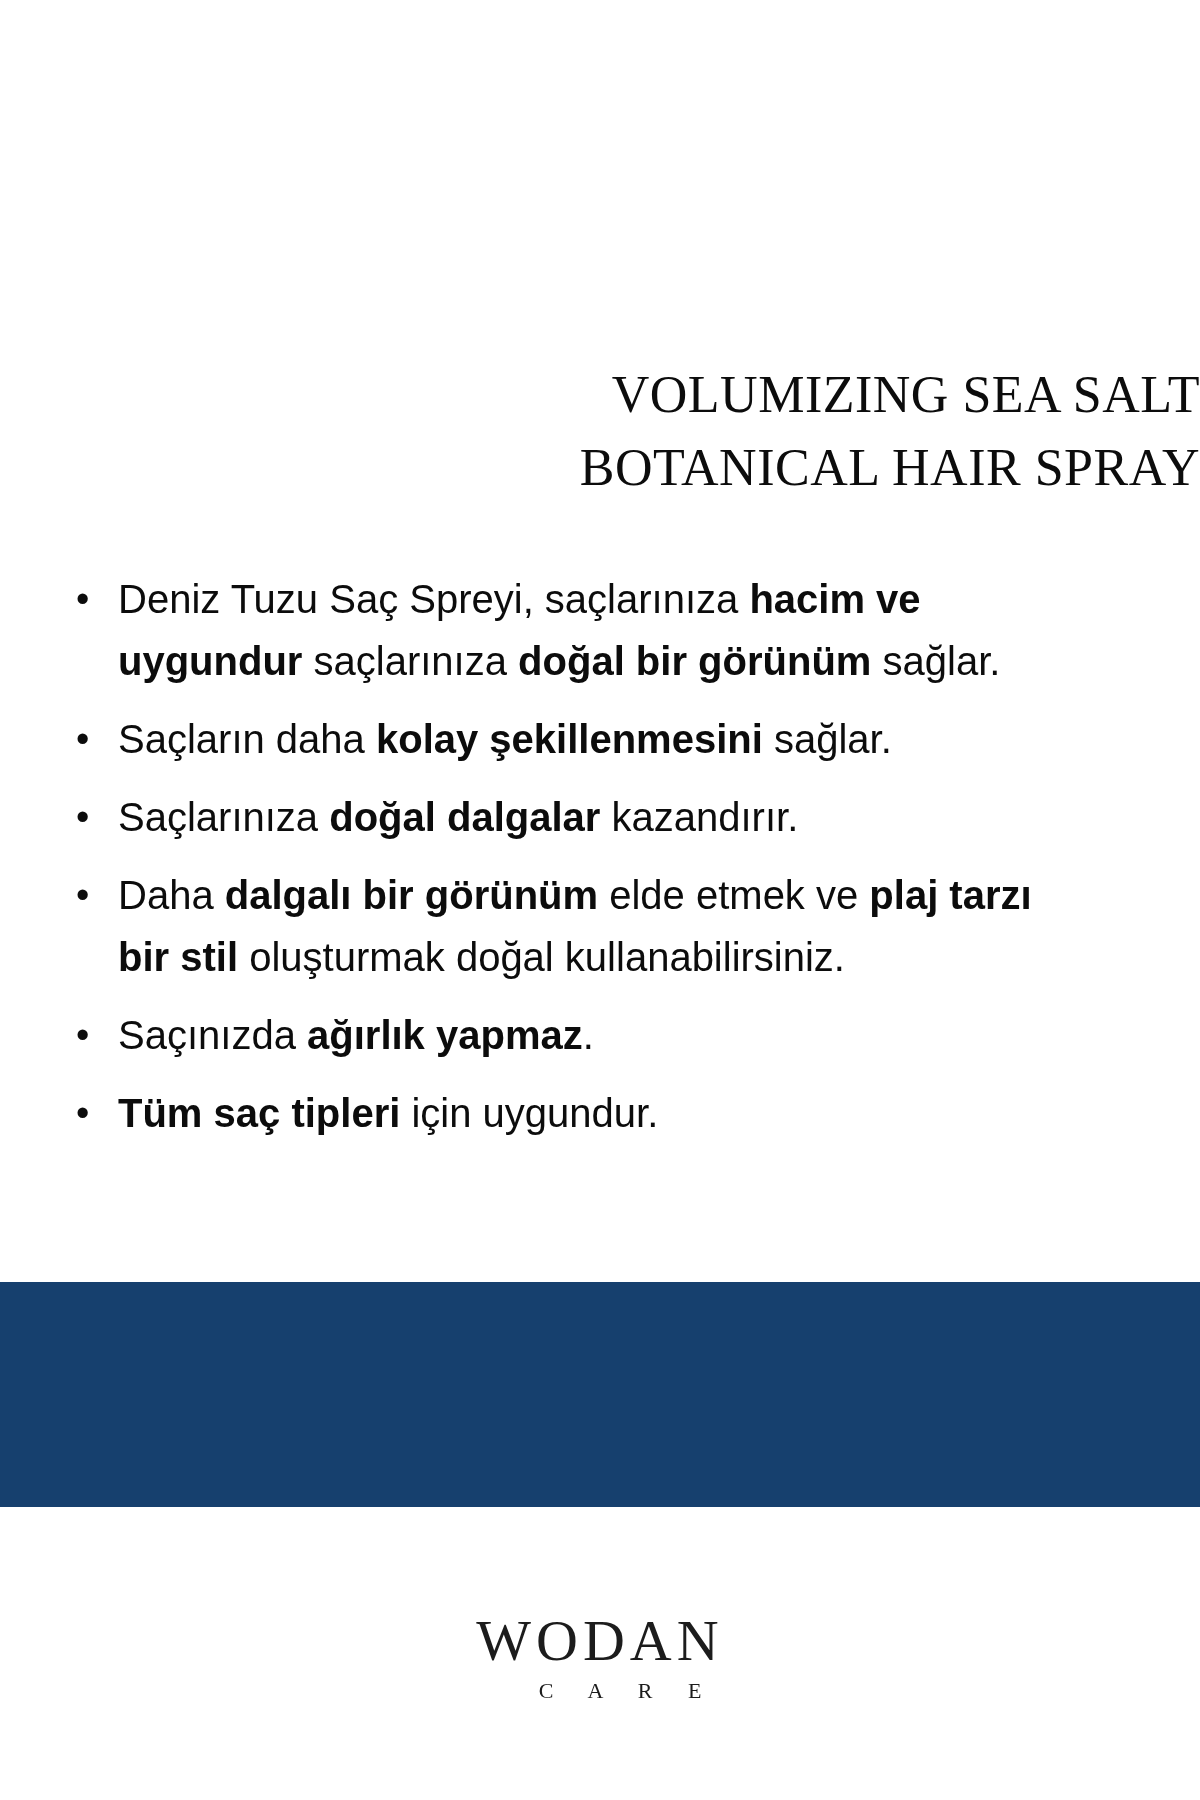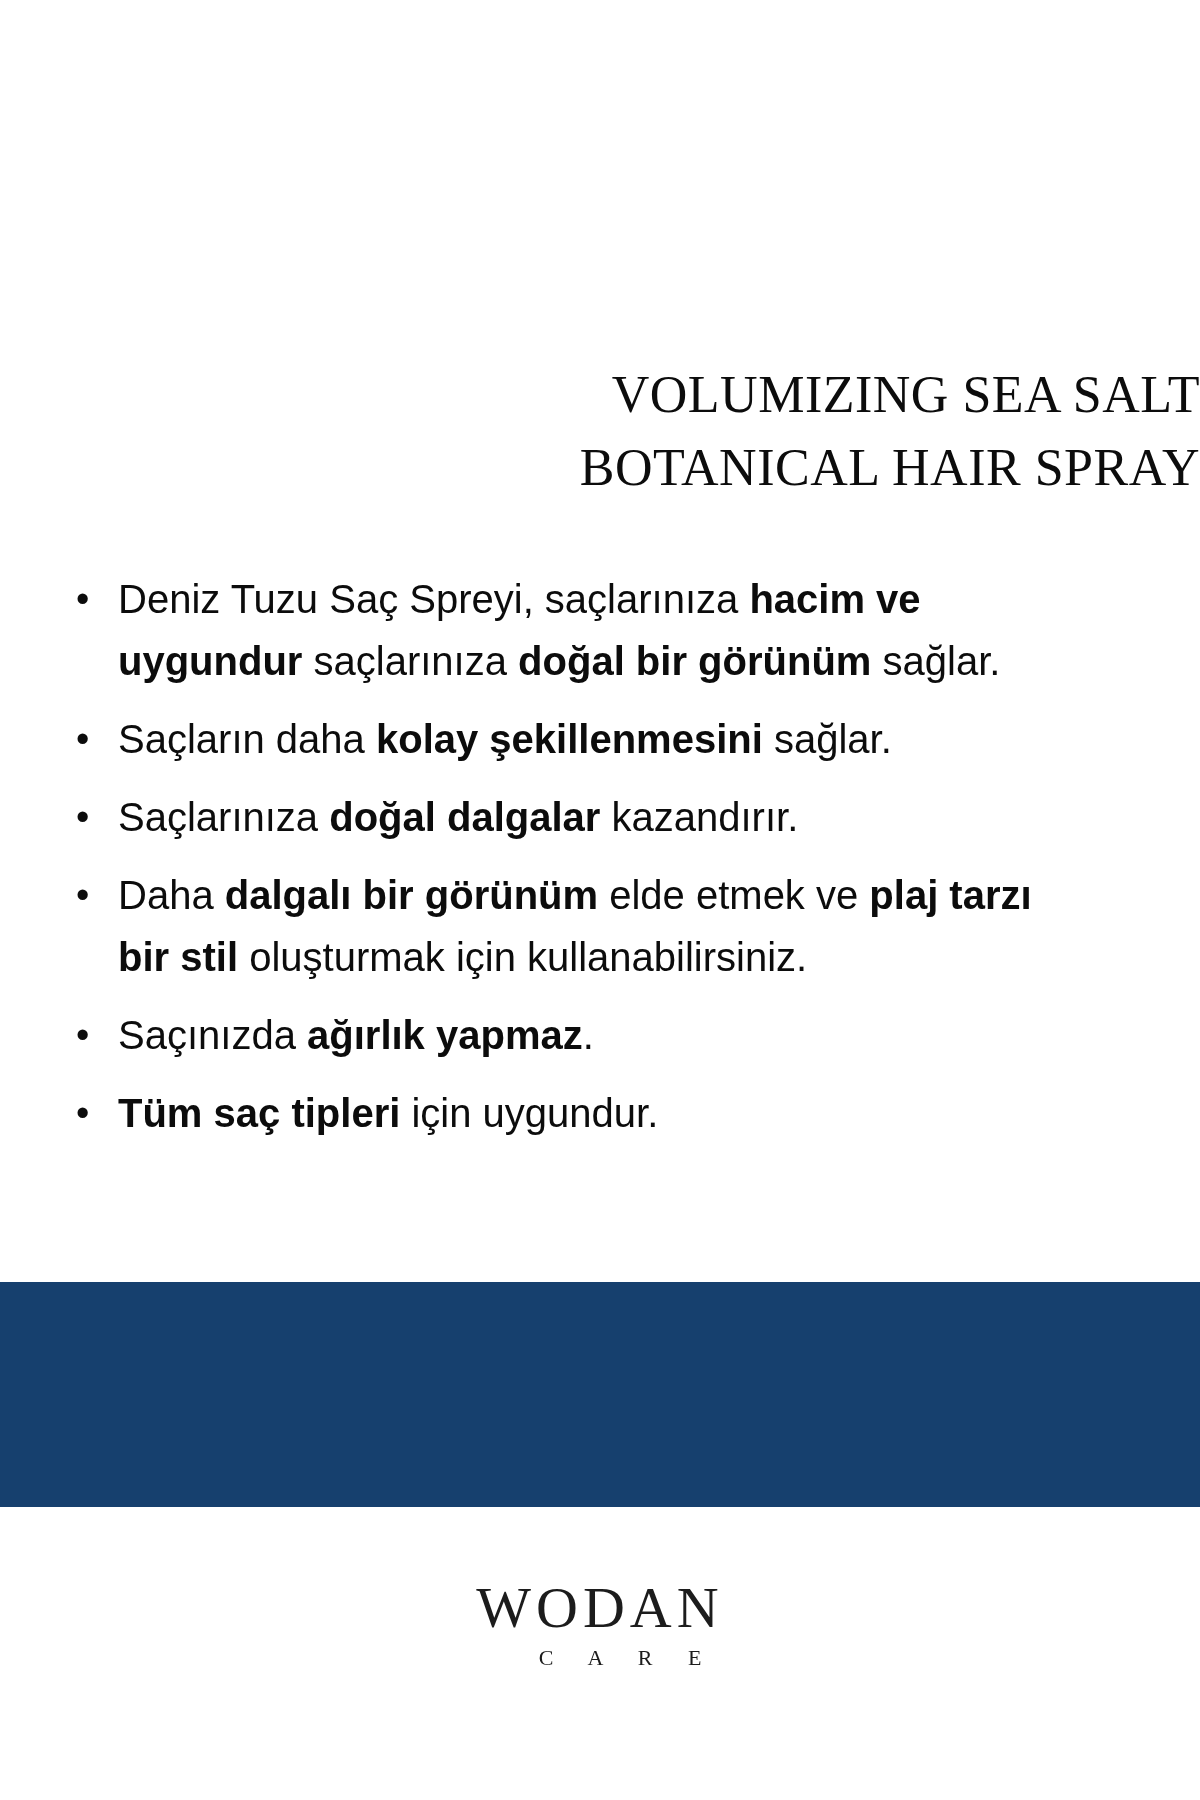--- a/index.html
+++ b/index.html
@@ -52,20 +52,21 @@
   
   .brand{
     position:absolute;left:0;right:0;top:1578px;
     text-align:center;
     font-family:"Liberation Serif","DejaVu Serif",serif;
     color:#1c1c1c;
   }
   .brand-name{
     font-size:58px;line-height:60px;font-weight:400;
     letter-spacing:5px;
+    margin-top:33px;
   }
   .brand-sub{
     margin-top:8px;
     font-size:22px;line-height:24px;font-weight:400;
     letter-spacing:15px;
     text-indent:15px; 
     margin-left:40px;
   }
 </style>
 </head>
@@ -95,21 +96,21 @@
       <li>
         <span class="marker">•</span>
         <span class="li-text">
           <span class="line"><span>Saçlarınıza </span><span class="b">doğal dalgalar</span><span> kazandırır.</span></span>
         </span>
       </li>
       <li>
         <span class="marker">•</span>
         <span class="li-text">
           <span class="line"><span>Daha </span><span class="b">dalgalı bir görünüm</span><span> elde etmek ve </span><span class="b">plaj tarzı</span></span>
-          <span class="line"><span class="b">bir stil</span><span> oluşturmak için kullanabilirsiniz.</span></span>
+          <span class="line"><span class="b">bir stil</span><span> oluşturmak doğal kullanabilirsiniz.</span></span>
         </span>
       </li>
       <li>
         <span class="marker">•</span>
         <span class="li-text">
           <span class="line"><span>Saçınızda </span><span class="b">ağırlık yapmaz</span><span>.</span></span>
         </span>
       </li>
       <li>
         <span class="marker">•</span>

